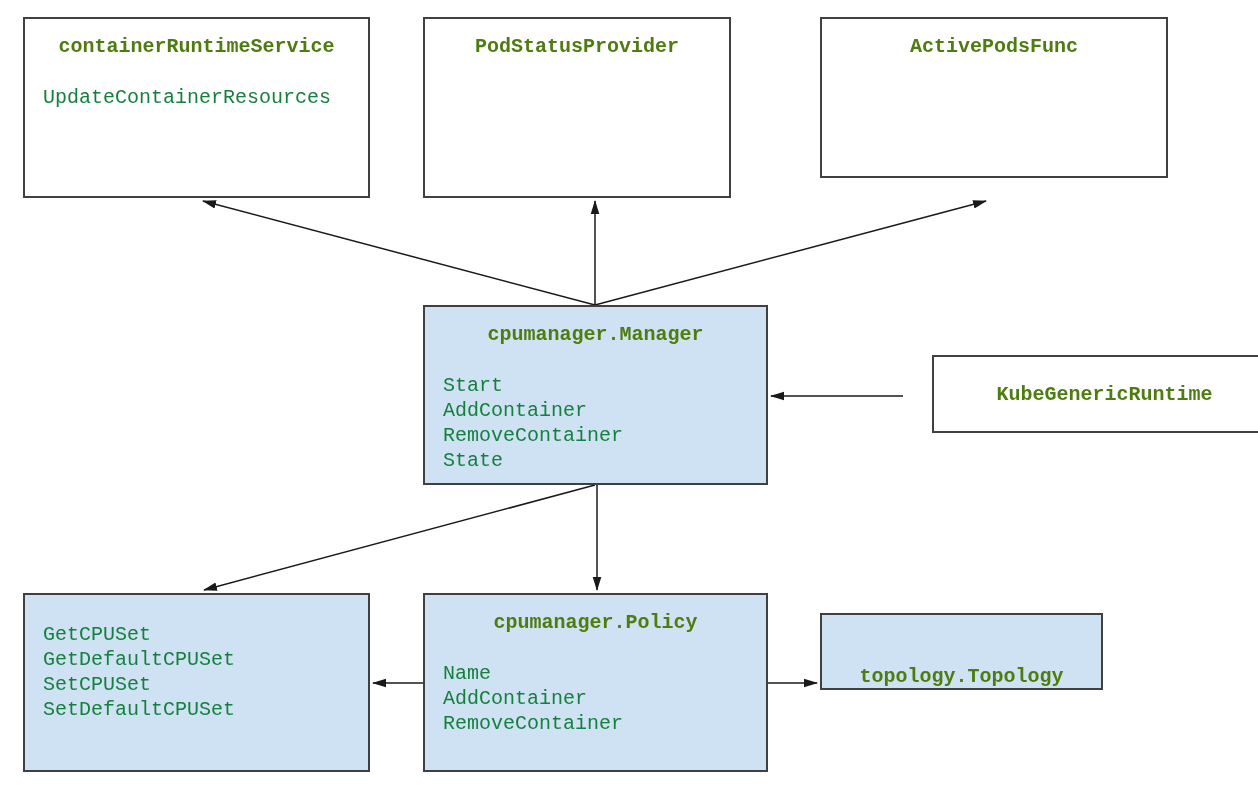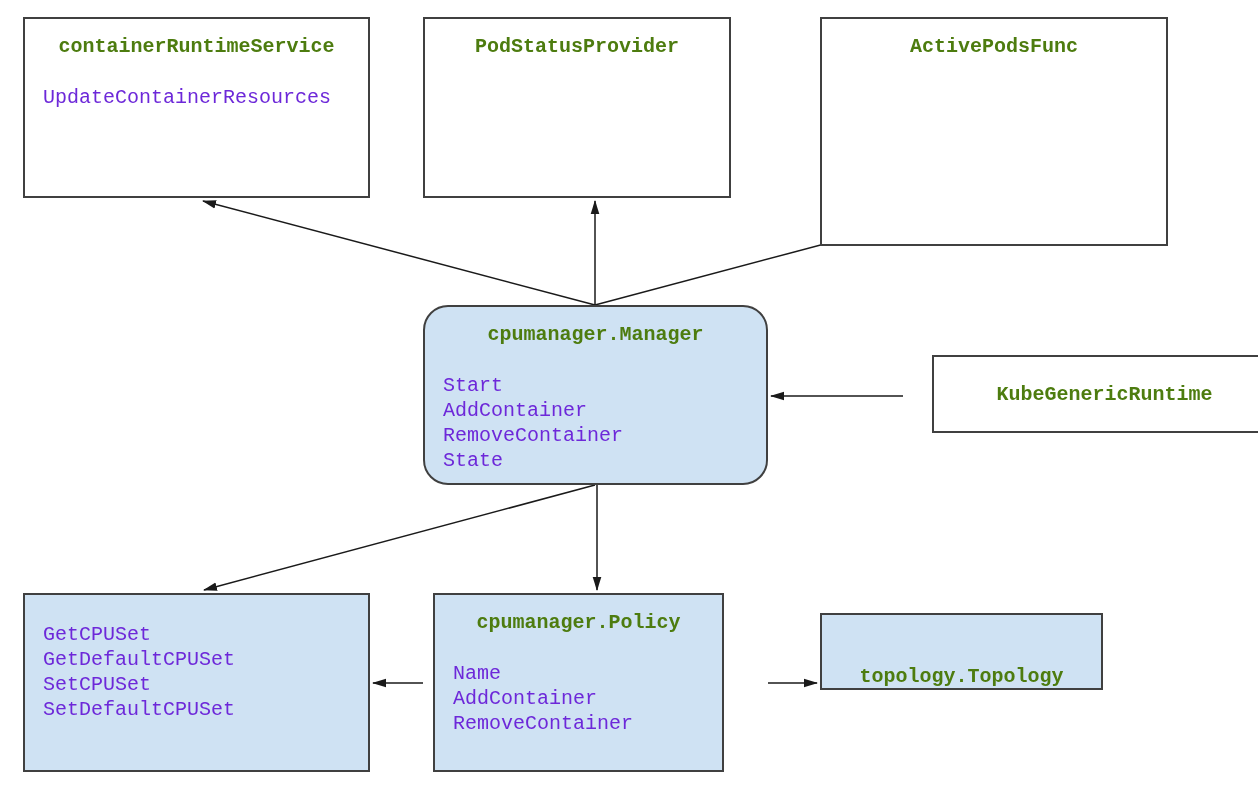--- a/index.html
+++ b/index.html
@@ -39,21 +39,21 @@
     line-height: 23px;
     color: #4d7c0f;
     letter-spacing: 0px;
     white-space: nowrap;
   }
   .node .methods {
     margin-top: 27px;
     padding: 0 18px;
     font-size: 20px;
     line-height: 25px;
-    color: #6d28d9;
+    color: #15803d;
     white-space: pre-line;
   }
   .node.short {
     display: flex;
     align-items: center;
     justify-content: center;
   }
   .node.short .title {
     margin-top: 0;
   }
@@ -81,44 +81,44 @@
 
   <div class="node" style="left:23px; top:17px; width:347px; height:181px;">
     <div class="title">containerRuntimeService</div>
     <div class="methods">UpdateContainerResources</div>
   </div>
 
   <div class="node" style="left:423px; top:17px; width:308px; height:181px;">
     <div class="title">PodStatusProvider</div>
   </div>
 
-  <div class="node" style="left:820px; top:17px; width:348px; height:229px;">
+  <div class="node" style="left:820px; top:17px; width:348px; height:161px;">
     <div class="title">ActivePodsFunc</div>
   </div>
 
-  <div class="node blue" style="left:423px; top:305px; width:345px; height:180px;border-radius:25px;">
+  <div class="node blue" style="left:423px; top:305px; width:345px; height:180px;">
     <div class="title">cpumanager.Manager</div>
     <div class="methods">Start
 AddContainer
 RemoveContainer
 State</div>
   </div>
 
   <div class="node short" style="left:903px; top:355px; width:345px; height:78px;margin-left:29px;">
     <div class="title">KubeGenericRuntime</div>
   </div>
 
   <div class="node blue" style="left:23px; top:593px; width:347px; height:179px;">
     <div class="methods">GetCPUSet
 GetDefaultCPUSet
 SetCPUSet
 SetDefaultCPUSet</div>
   </div>
 
-  <div class="node blue" style="left:433px; top:593px; width:291px; height:179px;">
+  <div class="node blue" style="left:423px; top:593px; width:345px; height:179px;">
     <div class="title">cpumanager.Policy</div>
     <div class="methods">Name
 AddContainer
 RemoveContainer</div>
   </div>
 
   <div class="node blue short" style="left:820px; top:613px; width:283px; height:77px;align-items:flex-end;">
     <div class="title">topology.Topology</div>
   </div>
 

